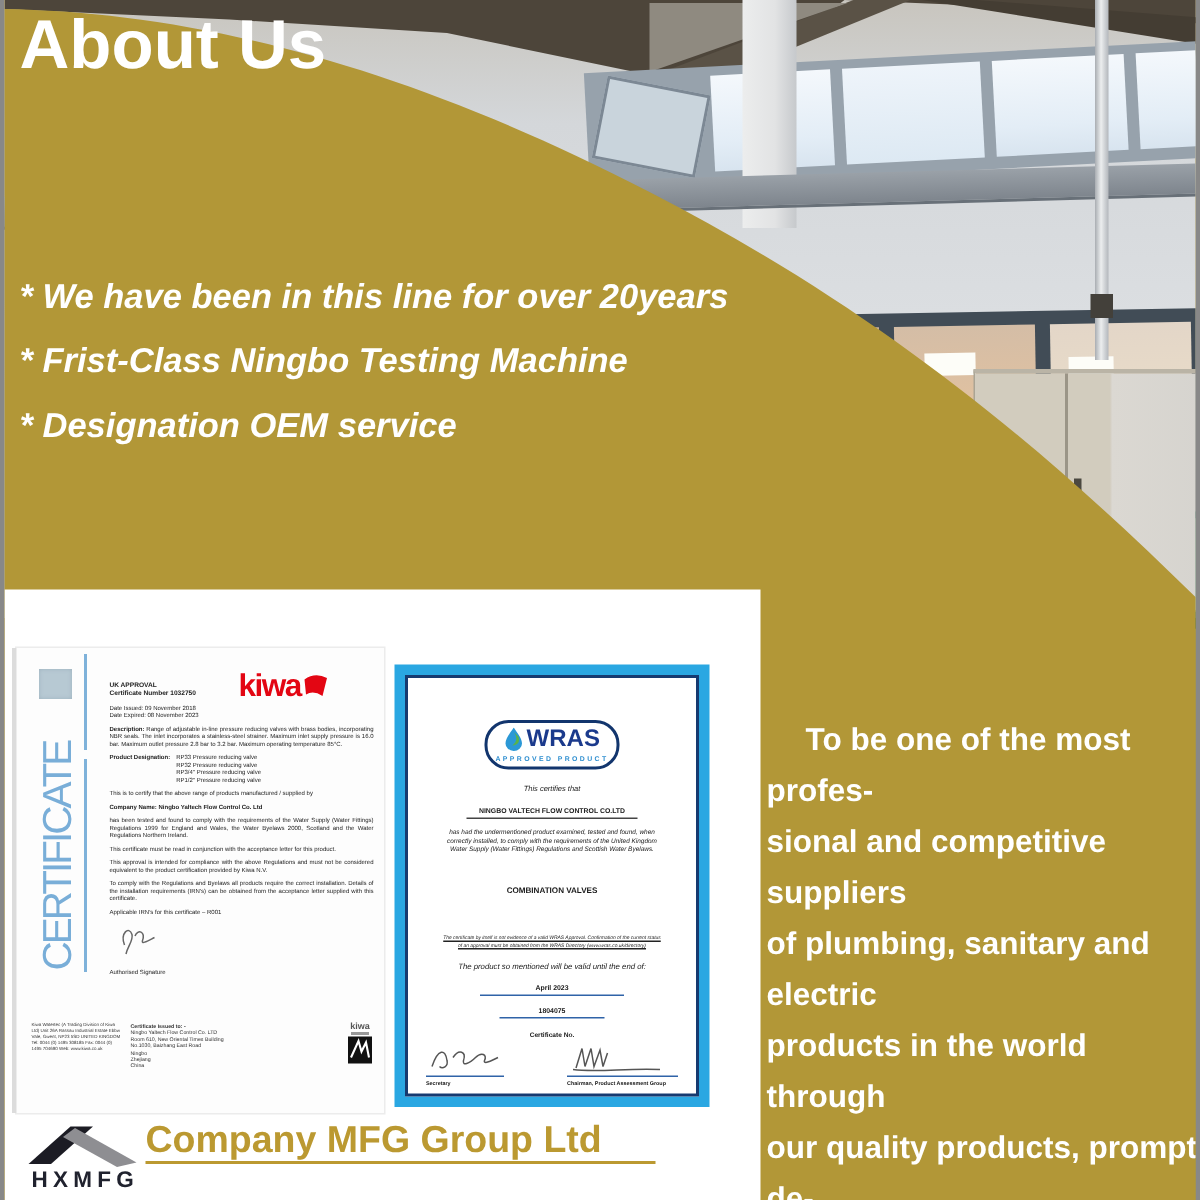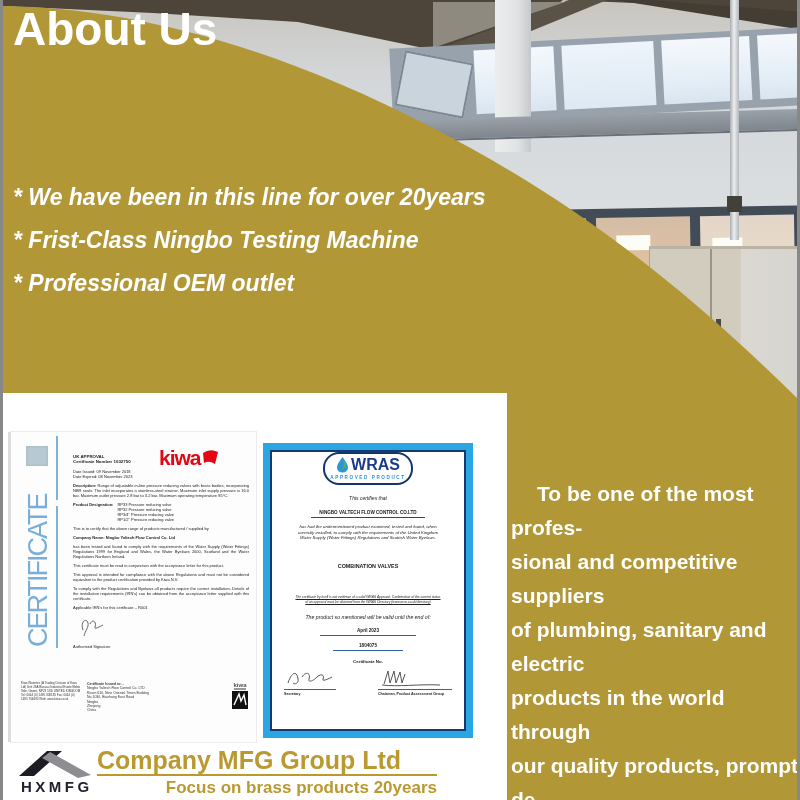--- a/index.html
+++ b/index.html
@@ -76,21 +76,21 @@
   .k-f2 .k-bold{display:block;}
   .k-f2 span{display:block;}
   .k-f3{margin-left:auto;text-align:center;}
   .k-mini{font-size:6px;font-weight:700;color:#555;letter-spacing:0;}
 
   
   .wras{position:absolute;left:260px;top:443px;width:210px;height:295px;background:#2aa7e2;
         box-sizing:border-box;padding:7px;}
   .w-inner{width:100%;height:100%;background:#fff;border:2px solid #163a70;box-sizing:border-box;
            display:flex;flex-direction:column;align-items:center;color:#1a1a1a;}
-  .w-logo{margin-top:0;border:2px solid #12356d;border-radius:16px;width:78px;padding:2px 4px 3px 4px;
+  .w-logo{margin-top:28px;border:2px solid #12356d;border-radius:16px;width:78px;padding:2px 4px 3px 4px;
           display:flex;flex-direction:column;align-items:center;background:#fff;}
   .w-logo-top{display:flex;align-items:center;gap:2px;}
   .w-wras{font-size:16px;font-weight:700;color:#1b3a8c;letter-spacing:0;}
   .w-approved{font-size:4.6px;color:#2f8fd0;letter-spacing:1.6px;font-weight:700;margin-top:1px;}
   .w-certifies{font-style:italic;font-size:5px;margin-top:10px;}
   .w-company{font-size:4.6px;font-weight:700;margin-top:9px;border-bottom:1px solid #444;
              padding:0 8px 2px 8px;}
   .w-body{font-style:italic;font-size:4.3px;line-height:5.6px;margin-top:6px;width:150px;text-align:center;}
   .w-product{font-size:5.4px;font-weight:700;margin-top:22px;}
   .w-disclaimer{font-style:italic;font-size:3.3px;line-height:5px;margin-top:26px;width:146px;
@@ -160,21 +160,21 @@
     <path d="M0,800 L0,6 C120,8 260,40 430,128 C580,205 690,295 800,404 L800,800 Z" fill="#b29737"></path>
   </svg>
 
   <div class="white-panel"></div>
 
   <div class="title">About Us</div>
 
   <div class="bullets">
     <div>* We have been in this line for over 20years</div>
     <div>* Frist-Class Ningbo Testing Machine</div>
-    <div>* Professional OEM outlet</div>
+    <div>* Designation OEM service</div>
   </div>
 
   <div class="mission">
     <div class="ind">To be one of  the most profes-</div>
     <div>sional and competitive suppliers</div>
     <div>of  plumbing, sanitary and electric</div>
     <div>products in the world through</div>
     <div>our quality products, prompt de-</div>
 
   </div>
@@ -282,15 +282,14 @@
     </div>
   </div>
 
   <svg class="roof" width="76" height="32">
     <path d="M2,30 L30,5 L45,5 L17,30 Z" fill="#1c1c24"></path>
     <path d="M33,6 L74,29 L61,32 L25,12 Z" fill="#8e8e92"></path>
   </svg>
   <div class="hxmfg">HXMFG</div>
   <div class="company">Company MFG Group Ltd</div>
   <div class="brand-line"></div>
-  <div class="tagline">Focus on brass products 20years</div>
 
 </div>
 
 </body></html>

